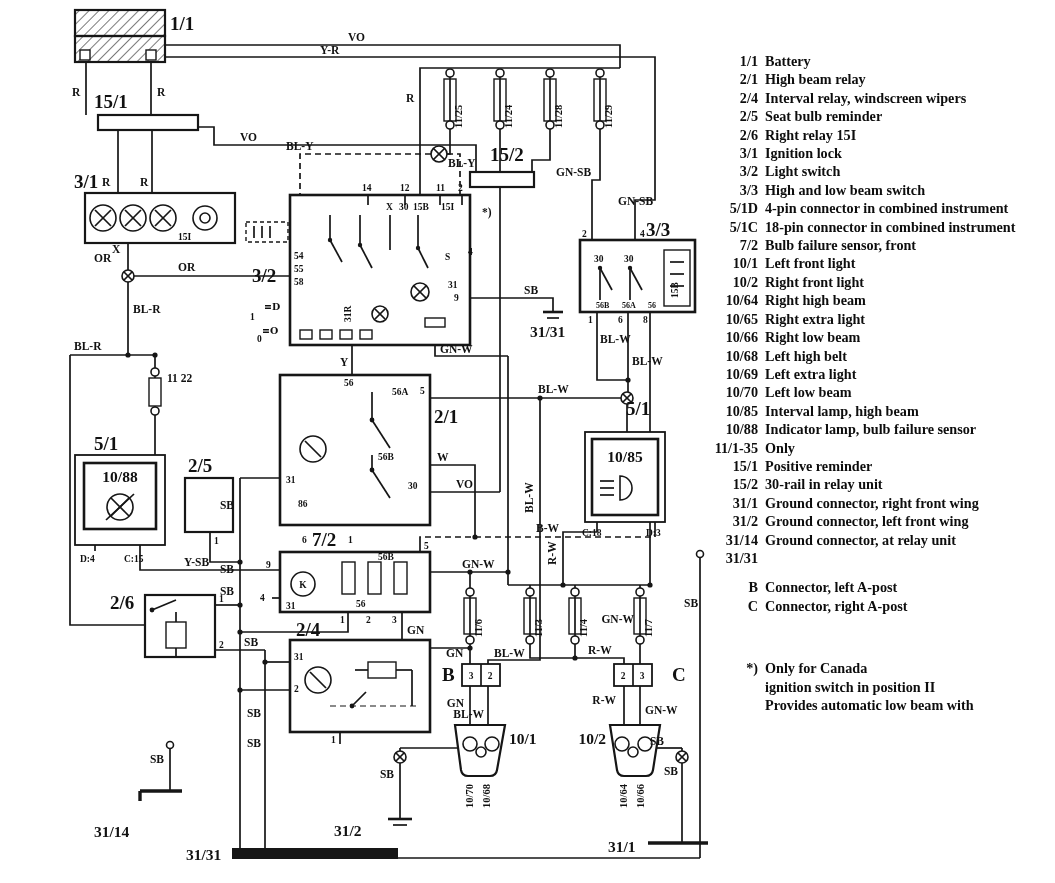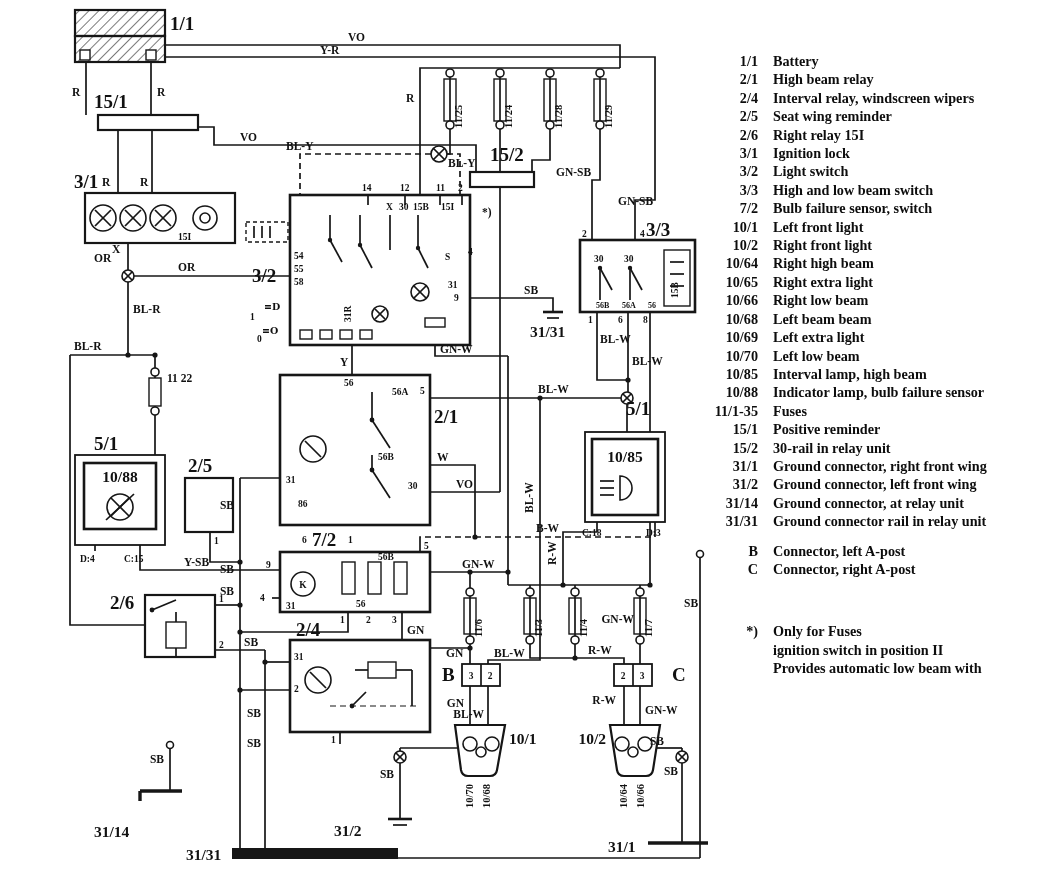--- a/index.html
+++ b/index.html
@@ -22,21 +22,21 @@
   .tp{font:bold 9.5px "Liberation Serif",serif;}
   .t6{font:bold 8px "Liberation Serif",serif;}
   .tr{font:bold 10.5px "Liberation Serif",serif;}
   .ti{font-family:"DejaVu Serif",serif;}
   .mid{text-anchor:middle;}
   .ae{text-anchor:end;}
   .legend{position:absolute;left:702px;top:52px;width:352px;font-weight:bold;
           font-size:14.2px;line-height:18.4px;color:#0d0d0d;}
   .lrow{display:flex;}
   .lref{width:56px;text-align:right;flex:none;white-space:nowrap;}
-  .ldesc{margin-left:15px;}
+  .ldesc{margin-left:7px;}
   .lconn{margin-top:11px;}
   .lnote{margin-top:44px;}
 </style>
 </head>
 <body>
 
 <div class="page">
 
 <svg width="1055" height="883" viewBox="0 0 1055 883">
   <defs>
@@ -555,21 +555,21 @@
         <span class="ldesc">High beam relay</span>
       </div>
 
       <div class="lrow">
         <span class="lref">2/4</span>
         <span class="ldesc">Interval relay, windscreen wipers</span>
       </div>
 
       <div class="lrow">
         <span class="lref">2/5</span>
-        <span class="ldesc">Seat wing reminder</span>
+        <span class="ldesc">Seat bulb reminder</span>
       </div>
 
       <div class="lrow">
         <span class="lref">2/6</span>
         <span class="ldesc">Right relay 15I</span>
       </div>
 
       <div class="lrow">
         <span class="lref">3/1</span>
         <span class="ldesc">Ignition lock</span>
@@ -578,25 +578,33 @@
       <div class="lrow">
         <span class="lref">3/2</span>
         <span class="ldesc">Light switch</span>
       </div>
 
       <div class="lrow">
         <span class="lref">3/3</span>
         <span class="ldesc">High and low beam switch</span>
       </div>
 
-
+      <div class="lrow">
+        <span class="lref">5/1D</span>
+        <span class="ldesc">4-pin connector in combined instrument</span>
+      </div>
+
+      <div class="lrow">
+        <span class="lref">5/1C</span>
+        <span class="ldesc">18-pin connector in combined instrument</span>
+      </div>
 
       <div class="lrow">
         <span class="lref">7/2</span>
-        <span class="ldesc">Bulb failure sensor, switch</span>
+        <span class="ldesc">Bulb failure sensor, front</span>
       </div>
 
       <div class="lrow">
         <span class="lref">10/1</span>
         <span class="ldesc">Left front light</span>
       </div>
 
       <div class="lrow">
         <span class="lref">10/2</span>
         <span class="ldesc">Right front light</span>
@@ -612,21 +620,21 @@
         <span class="ldesc">Right extra light</span>
       </div>
 
       <div class="lrow">
         <span class="lref">10/66</span>
         <span class="ldesc">Right low beam</span>
       </div>
 
       <div class="lrow">
         <span class="lref">10/68</span>
-        <span class="ldesc">Left beam beam</span>
+        <span class="ldesc">Left high belt</span>
       </div>
 
       <div class="lrow">
         <span class="lref">10/69</span>
         <span class="ldesc">Left extra light</span>
       </div>
 
       <div class="lrow">
         <span class="lref">10/70</span>
         <span class="ldesc">Left low beam</span>
@@ -637,21 +645,21 @@
         <span class="ldesc">Interval lamp, high beam</span>
       </div>
 
       <div class="lrow">
         <span class="lref">10/88</span>
         <span class="ldesc">Indicator lamp, bulb failure sensor</span>
       </div>
 
       <div class="lrow">
         <span class="lref">11/1-35</span>
-        <span class="ldesc">Fuses</span>
+        <span class="ldesc">Only</span>
       </div>
 
       <div class="lrow">
         <span class="lref">15/1</span>
         <span class="ldesc">Positive reminder</span>
       </div>
 
       <div class="lrow">
         <span class="lref">15/2</span>
         <span class="ldesc">30-rail in relay unit</span>
@@ -667,38 +675,37 @@
         <span class="ldesc">Ground connector, left front wing</span>
       </div>
 
       <div class="lrow">
         <span class="lref">31/14</span>
         <span class="ldesc">Ground connector, at relay unit</span>
       </div>
 
       <div class="lrow">
         <span class="lref">31/31</span>
-        <span class="ldesc">Ground connector rail in relay unit</span>
       </div>
     </div>
   <div class="lconn">
 
       <div class="lrow">
         <span class="lref">B</span>
         <span class="ldesc">Connector, left A-post</span>
       </div>
 
       <div class="lrow">
         <span class="lref">C</span>
         <span class="ldesc">Connector, right A-post</span>
       </div>
     </div>
   <div class="lnote lrow">
     <span class="lref">*)</span>
     <span class="ldesc">
-      <span style="display:block">Only for Fuses</span>
+      <span style="display:block">Only for Canada</span>
       <span style="display:block">ignition switch in position II</span>
       <span style="display:block">Provides automatic low beam with</span>
     </span>
   </div>
 </div>
 
 </div>
 
 </body></html>

